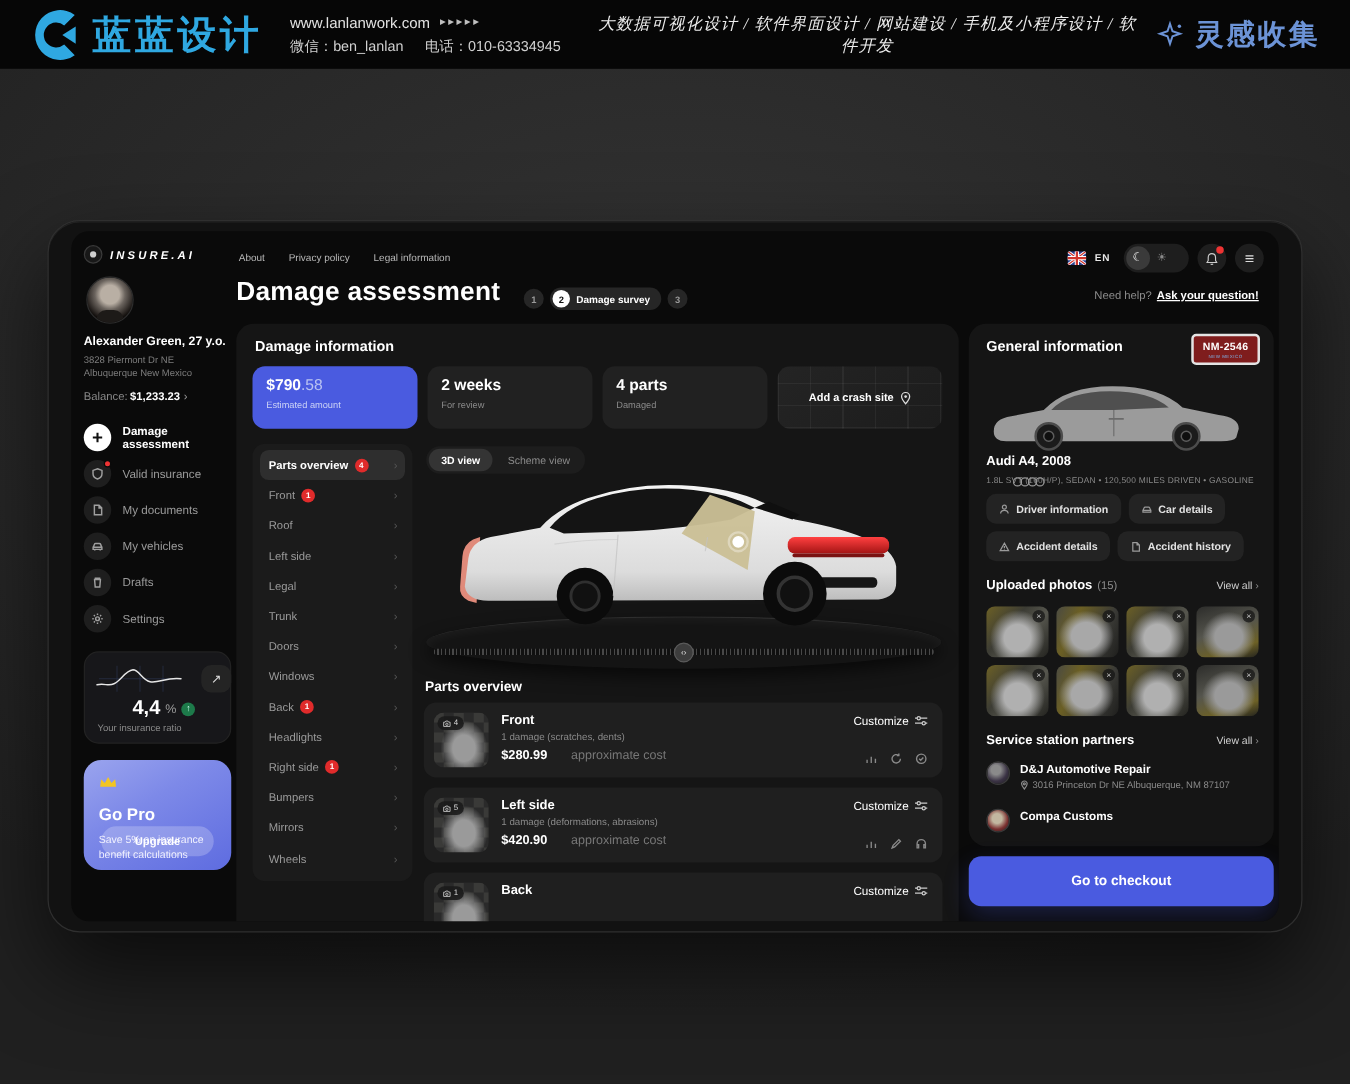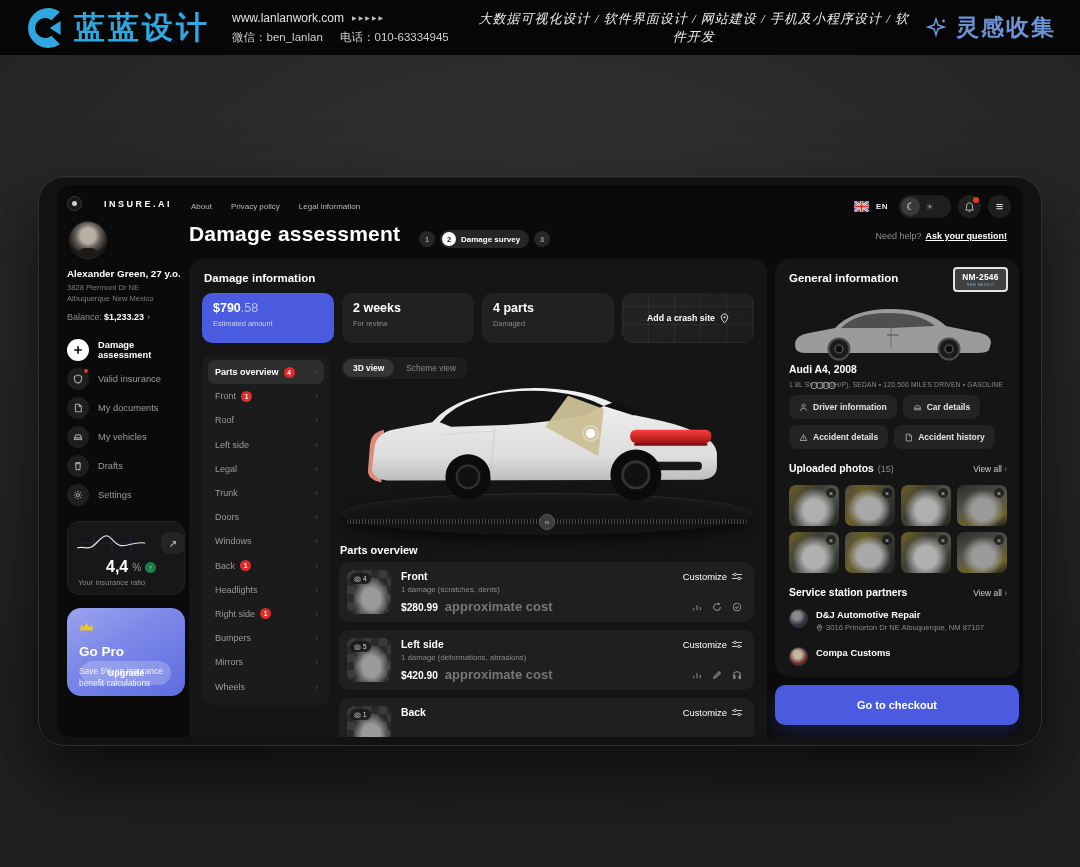--- a/index.html
+++ b/index.html
@@ -25,21 +25,21 @@
   
   .stage { position:absolute; left:0; top:55px; width:1080px; height:812px;
     background:radial-gradient(ellipse 75% 65% at 50% 28%, #343434 0%, #292929 55%, #202020 100%); }
   .tablet { position:absolute; left:38px; top:121px; width:1004px; height:570px;
     background:#121212; border-radius:26px; border:1px solid #2f2f2f;
     box-shadow:0 30px 70px rgba(0,0,0,.65), inset 0 1px 0 rgba(255,255,255,.07); }
   .screen { position:absolute; left:18px; top:8px; width:966px; height:552px;
     background:#0a0a0a; border-radius:14px; overflow:hidden; }
 
   
-  .app-logo { position:absolute; left:10px; top:11px; display:flex; align-items:center; gap:22px; }
+  .app-logo { position:absolute; left:10px; top:11px; display:flex; align-items:center; gap:6px;font-style:italic; }
   .app-logo .dot { width:15px; height:15px; border-radius:50%; background:#181818; border:1px solid #3a3a3a;
     display:flex; align-items:center; justify-content:center; }
   .app-logo .dot::after { content:""; width:5px; height:5px; border-radius:50%; background:#cfcfcf; }
   .app-logo .name { font-size:9px; font-weight:bold; color:#fff; letter-spacing:2.5px; }
   .app-nav { position:absolute; left:134px; top:17px; display:flex; gap:19px; }
   .app-nav span { font-size:8px; color:#b8b8b8; }
   .header-right { position:absolute; right:12px; top:10px; display:flex; align-items:center; gap:7px; }
   .flag { width:15px; height:11px; border-radius:2px; overflow:hidden; }
   .lang { font-size:8px; font-weight:bold; color:#e8e8e8; letter-spacing:.5px; }
   .mode-pill { width:52px; height:23px; border-radius:12px; background:#1e1e1e; display:flex; align-items:center; padding:2px; margin-left:4px; }
@@ -164,33 +164,33 @@
       radial-gradient(ellipse at 55% 65%, #9a9a9a 0 26%, transparent 55%),
       repeating-conic-gradient(#2a2a2a 0 25%, #3a3a38 0 50%);
     background-size:100% 100%, 16px 16px; overflow:hidden; }
   .cam-badge { position:absolute; left:3px; top:3px; height:11px; border-radius:6px; background:rgba(25,25,25,.85);
     color:#ddd; font-size:6.3px; display:flex; align-items:center; gap:2px; padding:0 4px; }
   .cam-ico { width:7px; height:6px; }
   .po-info { margin-left:10px; padding-top:1px; }
   .po-name { font-size:10.4px; font-weight:bold; color:#fff; }
   .po-dmg { font-size:7.8px; color:#8a8a8a; margin-top:3px; }
   .po-cost { margin-top:5px; font-size:10.2px; font-weight:bold; color:#fff; }
-  .po-cost .note { font-size:13px; color:#777; font-weight:bold; margin-left:7px; }
+  .po-cost .note { font-size:10px; color:#777; font-weight:normal; margin-left:19px; }
   .po-right { position:absolute; right:12px; top:9px; text-align:right; }
   .po-custom { font-size:9.4px; font-weight:normal; color:#fff; display:flex; align-items:center; gap:5px; justify-content:flex-end; }
   .sliders-ico { width:10px; height:9px; }
   .po-icons { position:absolute; right:12px; bottom:10px; display:flex; gap:10px; }
   .po-icons svg { width:10px; height:10px; stroke:#8a8a8a; fill:none; stroke-width:1.3; }
 
   
   .right-panel { position:absolute; left:718px; top:74px; width:244px; height:418px;
     background:#151515; border-radius:14px; overflow:hidden; }
   .gi-heading { position:absolute; left:14px; top:13px; font-size:11.5px; font-weight:bold; color:#fff; }
   .plate { position:absolute; right:11px; top:8px; width:55px; height:25px; border:2px solid #e4e4e4;
-    border-radius:4px; background:#404040; display:flex; flex-direction:column; align-items:center; justify-content:center; }
+    border-radius:4px; background:#7f1d1d; display:flex; flex-direction:column; align-items:center; justify-content:center; }
   .plate .num { font-size:8.4px; font-weight:bold; color:#fff; letter-spacing:.3px; }
   .plate .st { font-size:3.6px; color:#7fb3e8; margin-top:1px; letter-spacing:.4px; }
   .gi-car { position:absolute; left:12px; right:12px; top:38px; height:64px; }
   .gi-title { position:absolute; left:14px; top:105px; display:flex; align-items:center; gap:6px;flex-direction:column; }
   .gi-title .t { font-size:10.4px; font-weight:bold; color:#fff; }
   .rings { width:26px; height:9px; }
   .color-dot { width:8px; height:8px; border-radius:50%; background:#f2f2f2; border:2px solid #3a3a3a; }
   .gi-specs { position:absolute; left:14px; top:122px; font-size:6.7px; color:#8a8a8a; letter-spacing:.2px; }
   .chips { position:absolute; left:14px; top:136px; right:10px; display:flex; flex-wrap:wrap; gap:6px; }
   .chip { height:24px; border-radius:8px; background:#232323; display:flex; align-items:center; gap:5px;

